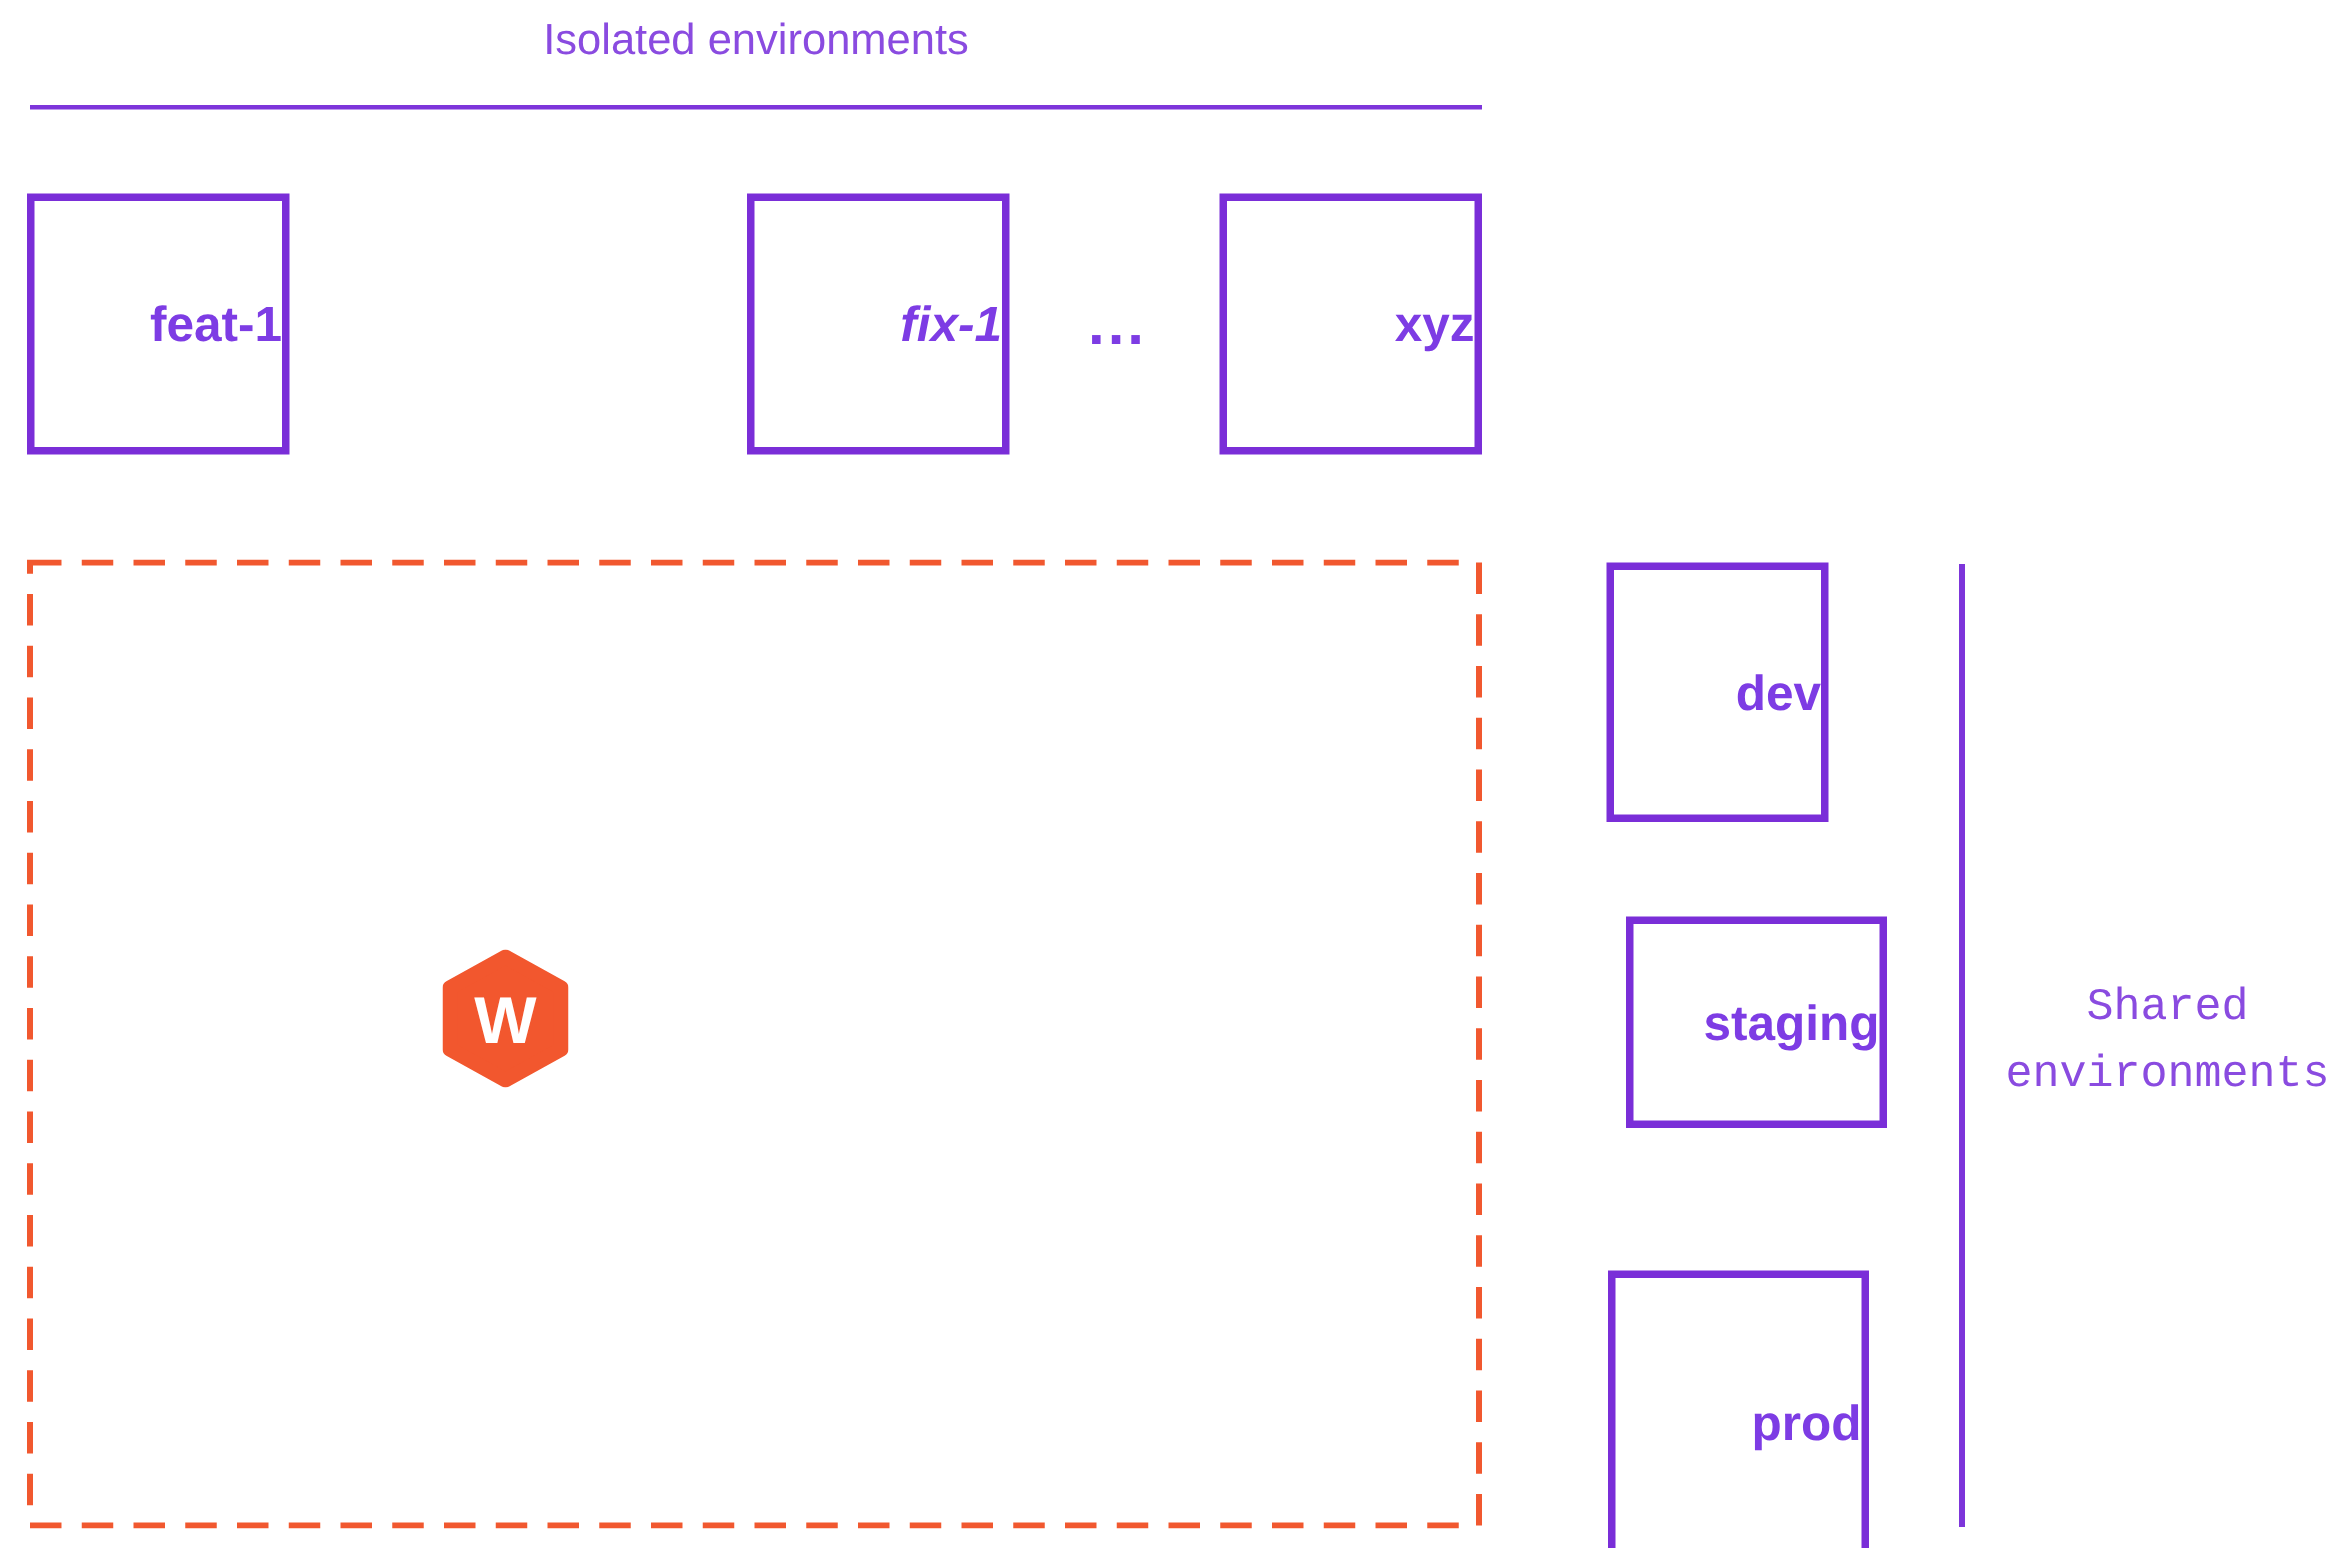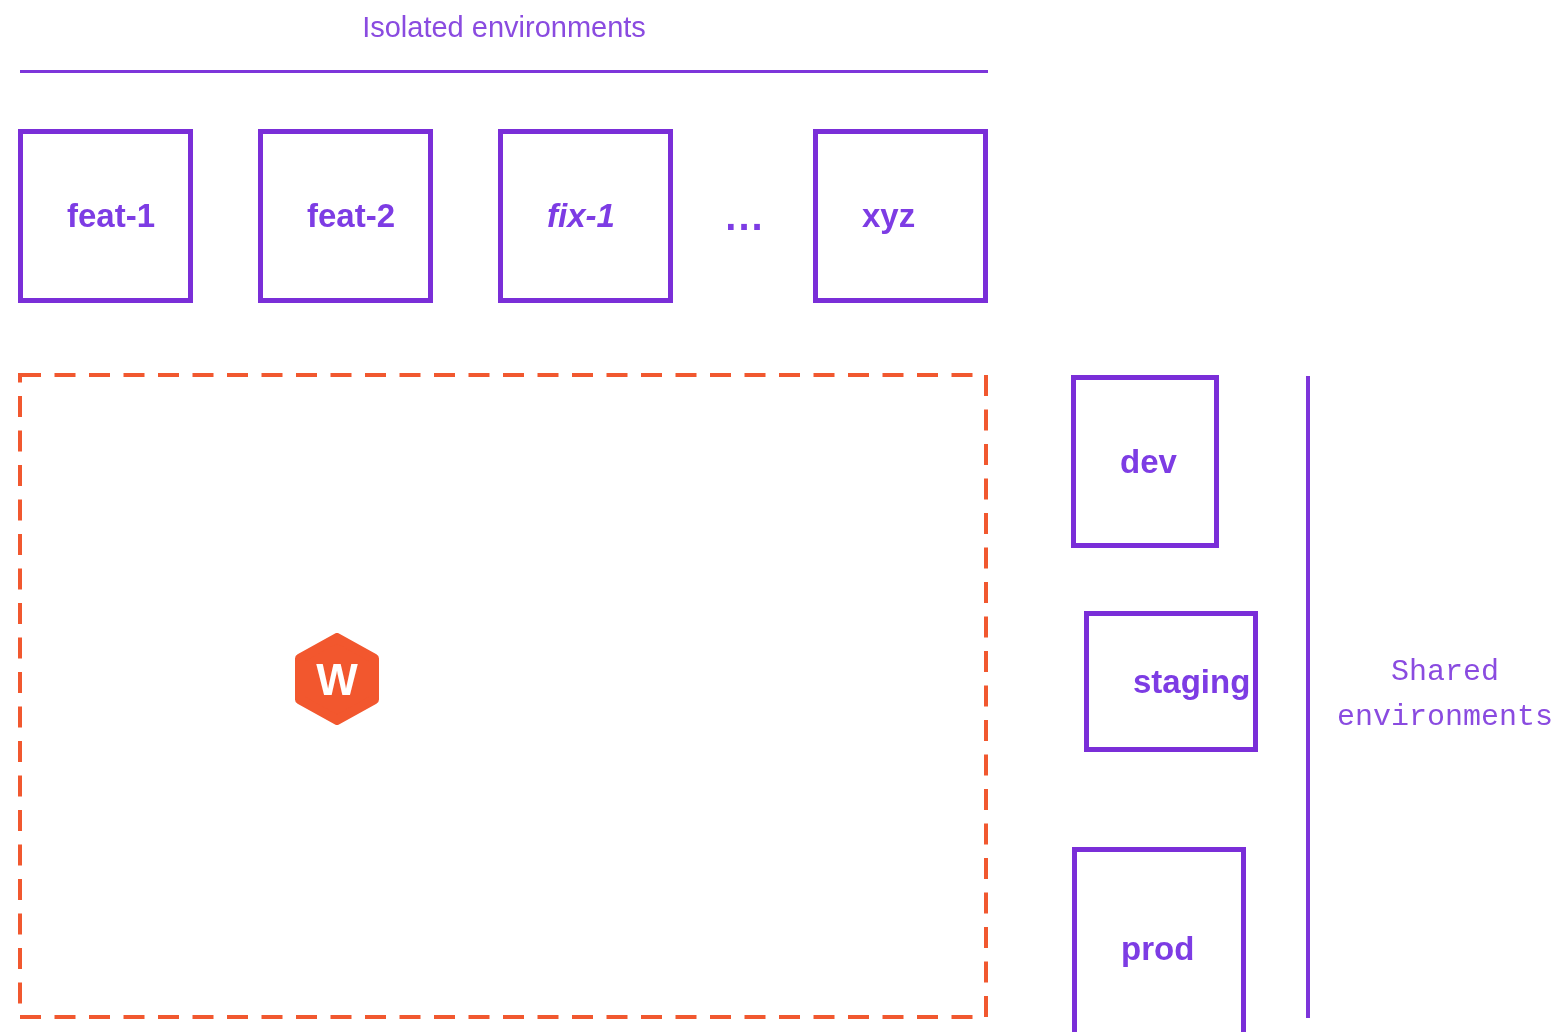--- a/index.html
+++ b/index.html
@@ -33,21 +33,21 @@
     position: absolute;
     left: 20px; top: 70px; width: 968px; height: 3px;
     background: var(--purple-line);
   }
   .env-box {
     position: absolute;
     width: 175px; height: 174px;
     border: 5px solid var(--purple-border);
     display: flex;
     align-items: center;
-    justify-content: flex-start;
+    justify-content: flex-end;
     background: #ffffff;
     padding-left: 44px;
   }
   .env-box .label {
     font-size: 33px;
     font-weight: 700;
     color: var(--purple-text);
   }
   .box-feat1 { left: 18px;  top: 129px; }
   .box-feat2 { left: 258px; top: 129px; }
@@ -105,23 +105,20 @@
 <body>
 
 <div class="canvas">
 
   <div class="iso-title">Isolated environments</div>
   <div class="iso-line"></div>
 
   <div class="env-box box-feat1">
     <span class="label">feat-1</span>
   </div>
-  <div class="env-box box-feat2">
-    <span class="label">feat-2</span>
-  </div>
   <div class="env-box box-fix1">
     <span class="label">fix-1</span>
   </div>
   <div class="dots">...</div>
   <div class="env-box box-xyz">
     <span class="label">xyz</span>
   </div>
 
   <svg class="dashed-box" viewBox="0 0 970 646" preserveAspectRatio="none">
     <rect x="2" y="2" width="966" height="642" fill="none" style="stroke: var(--orange-dash);" stroke-width="4" stroke-dasharray="21 13.5"></rect>

